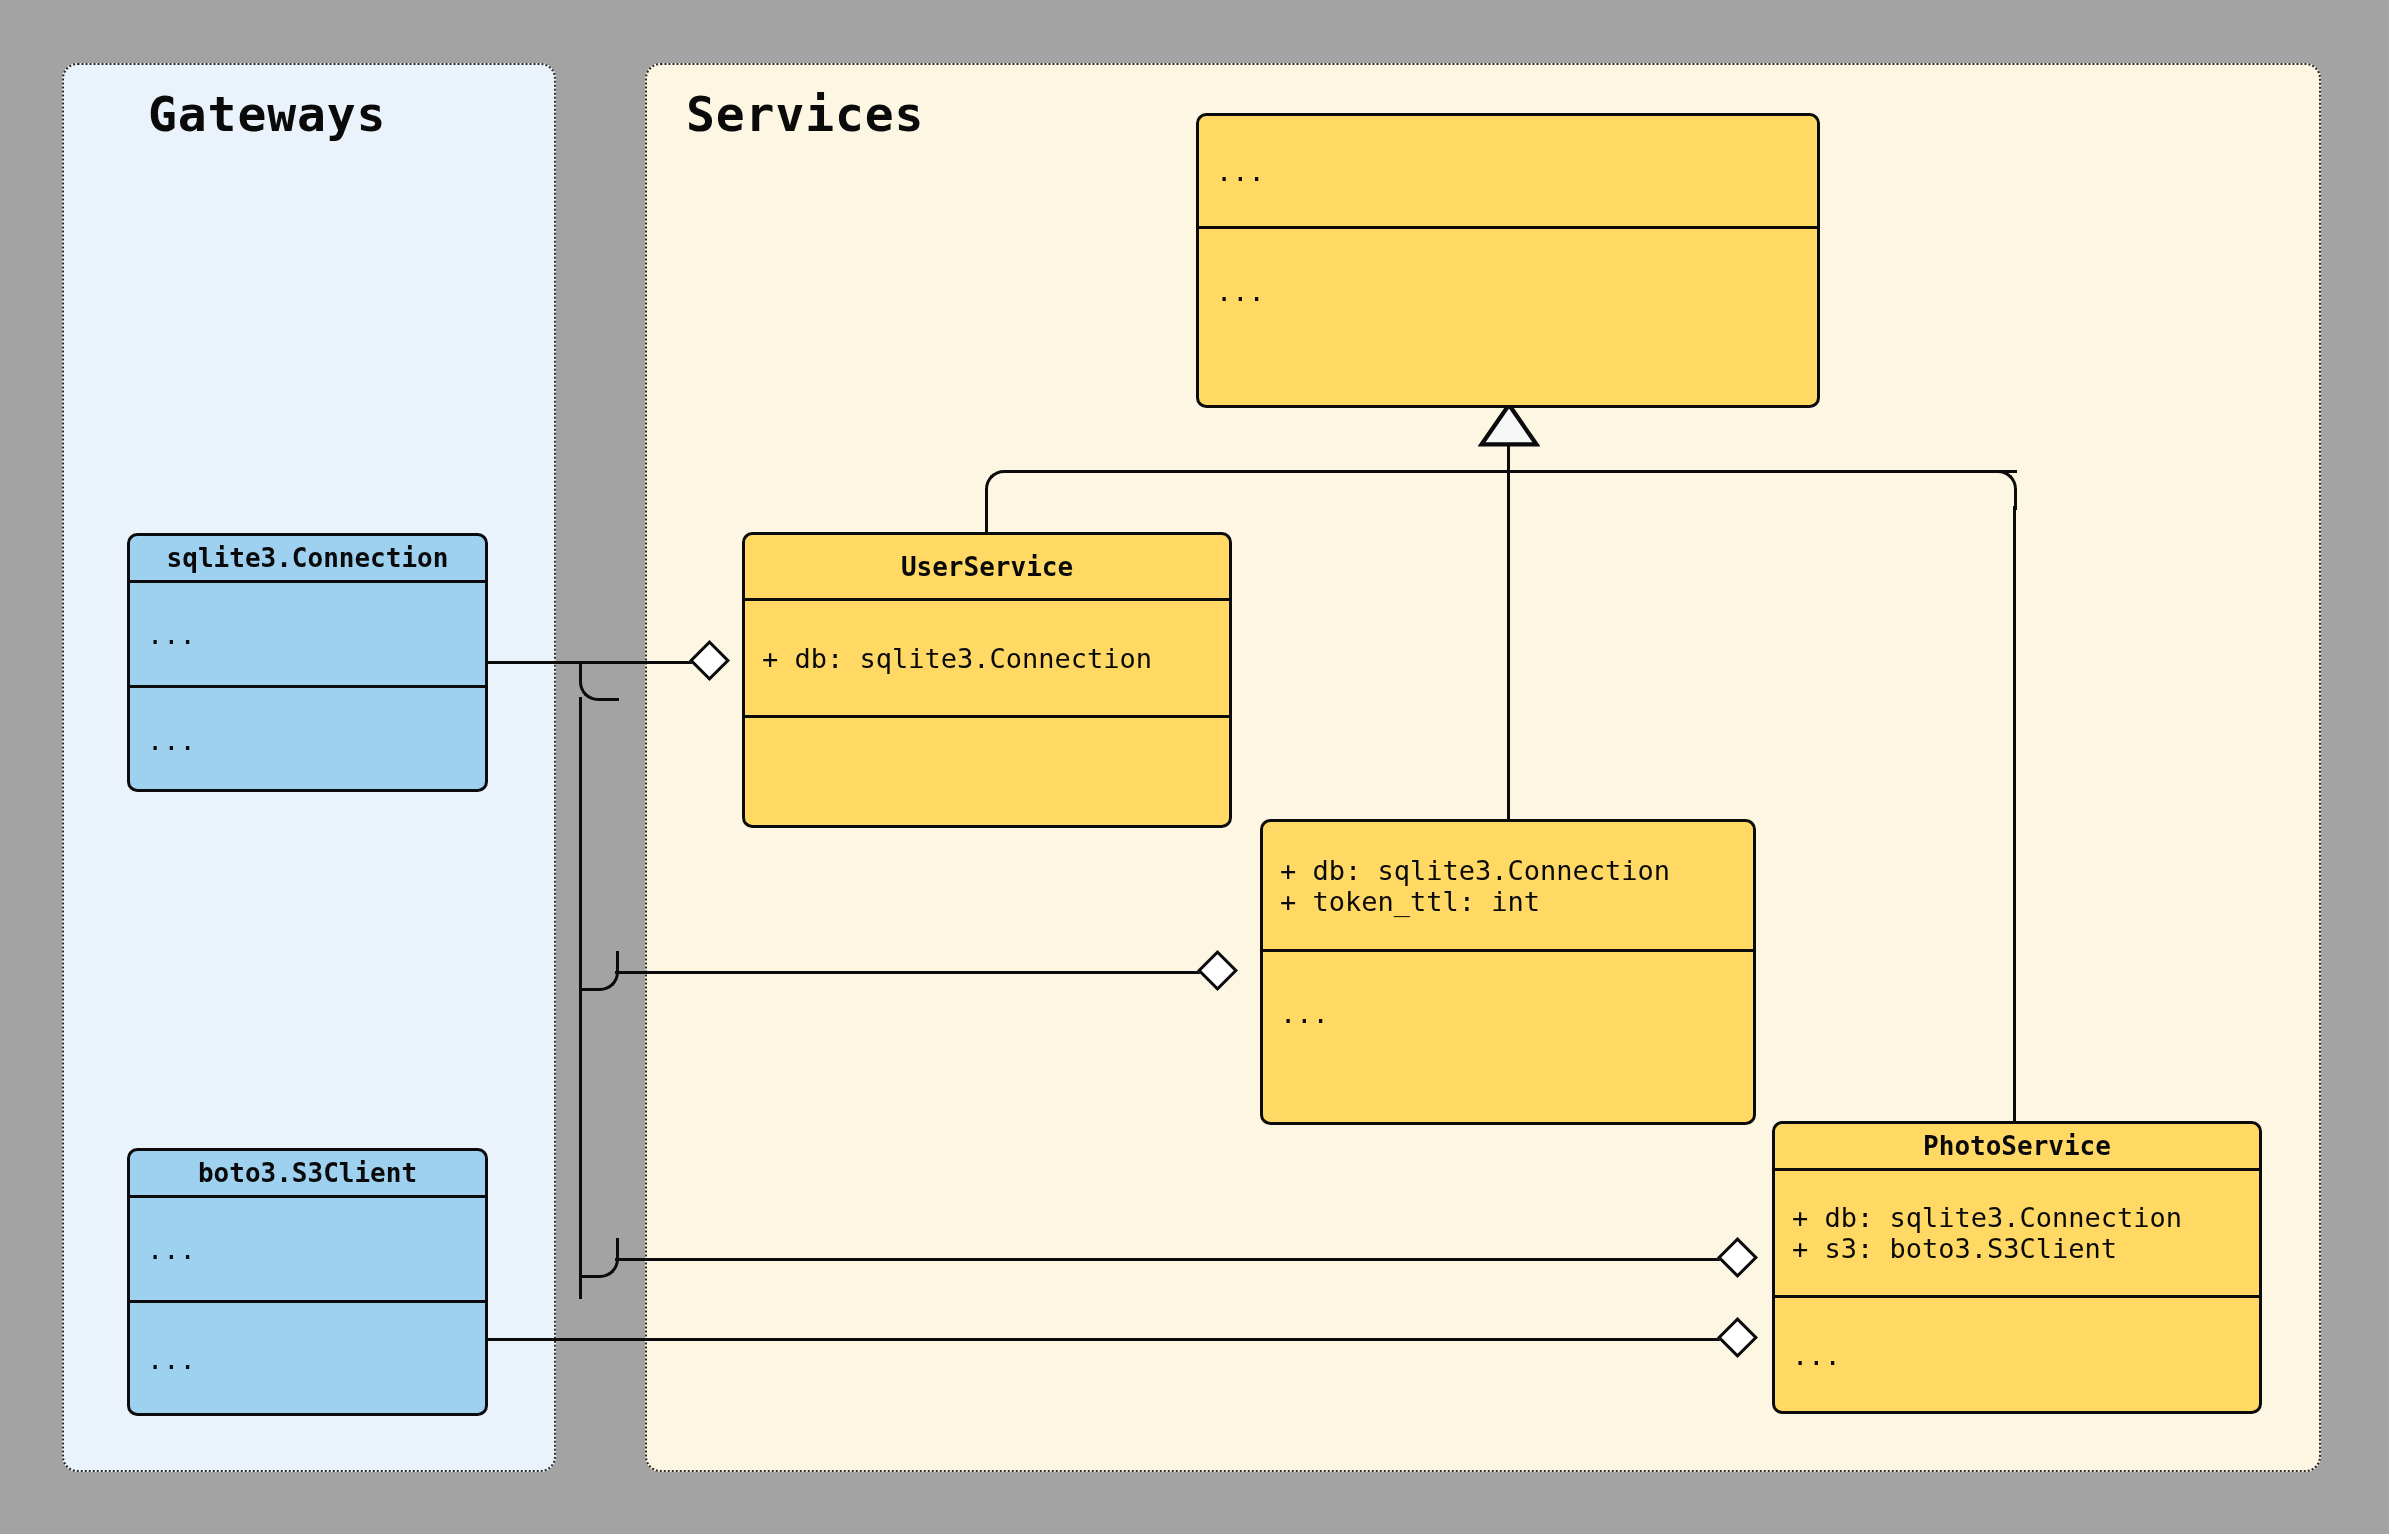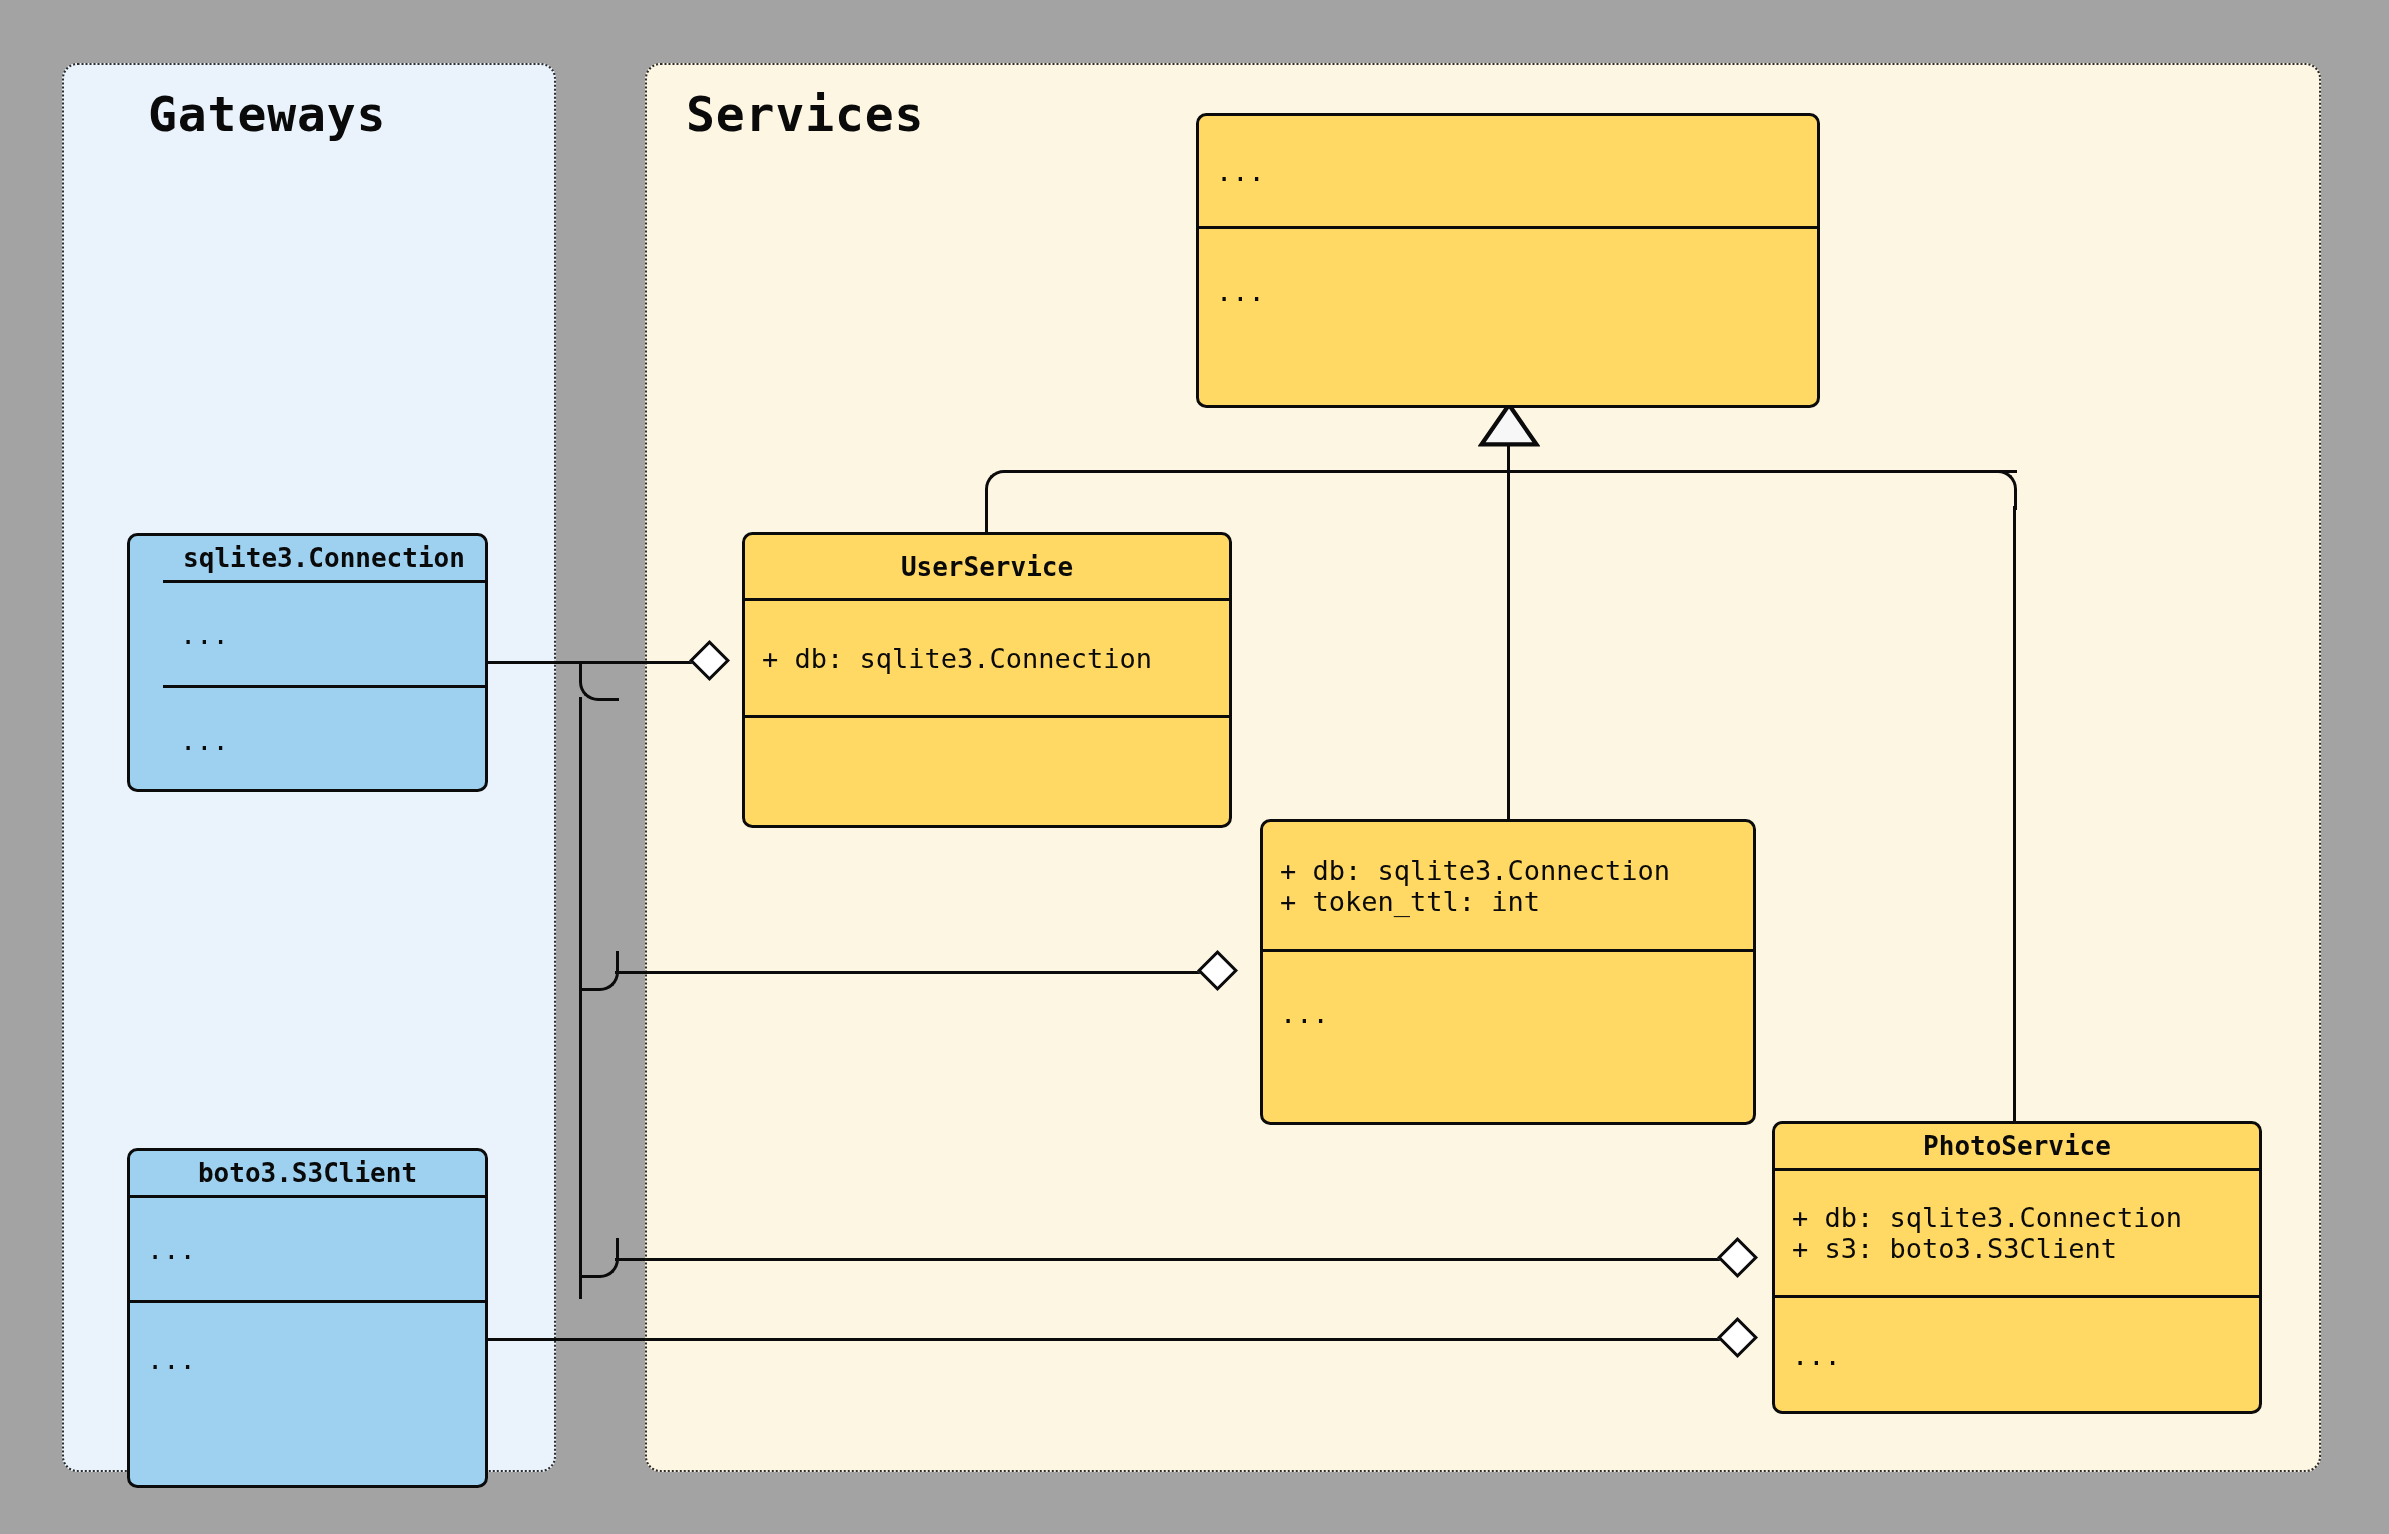--- a/index.html
+++ b/index.html
@@ -156,27 +156,27 @@
               border-top:none; border-left:none; border-bottom-right-radius:19px;"></div>
   <div class="hline" style="left:615px; top:1258px; width:1123px;"></div>
 
   <div class="hline" style="left:487px; top:1338px; width:1251px;"></div>
 
   <div class="diamond" style="left:695px; top:646px;"></div>
   <div class="diamond" style="left:1203px; top:956px;"></div>
   <div class="diamond" style="left:1723px; top:1243px;"></div>
   <div class="diamond" style="left:1723px; top:1323px;"></div>
 
-  <div class="uml gateway" style="left:127px; top:533px; width:361px; height:259px;padding-left:33px;">
+  <div class="uml gateway" style="left:127px; top:533px; width:361px; height:259px;">
     <div class="uml-title" style="height:47px;">sqlite3.Connection</div>
     <div class="uml-section" style="height:102px;">...</div>
     <div class="uml-section divider-top" style="height:107px;">...</div>
   </div>
 
-  <div class="uml gateway" style="left:127px; top:1148px; width:361px; height:340px;">
+  <div class="uml gateway" style="left:127px; top:1148px; width:361px; height:268px;">
     <div class="uml-title" style="height:47px;">boto3.S3Client</div>
     <div class="uml-section" style="height:102px;">...</div>
     <div class="uml-section divider-top" style="height:116px;">...</div>
   </div>
 
   <div class="uml" style="left:1196px; top:113px; width:624px; height:295px;">
     <div class="uml-section" style="height:110px;">...</div>
     <div class="uml-section divider-top" style="height:128px;">...</div>
   </div>
 

